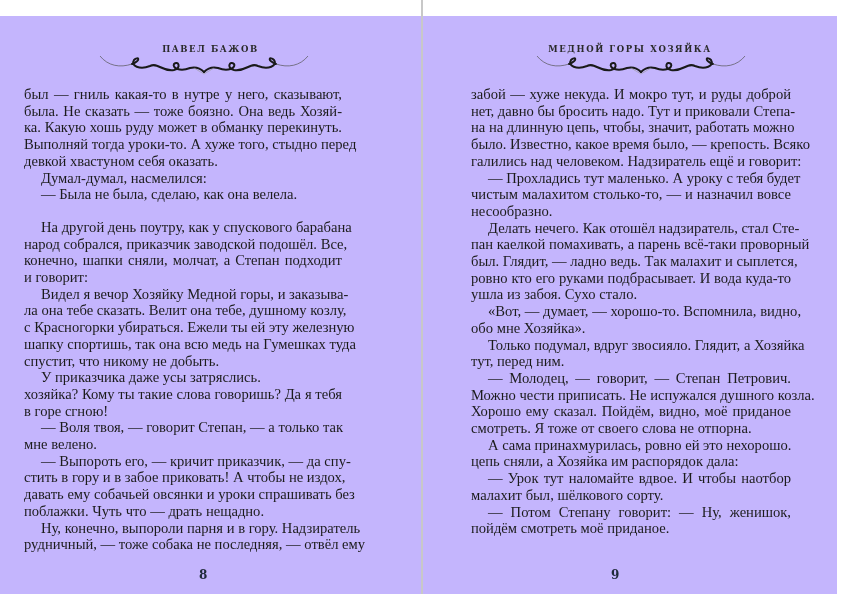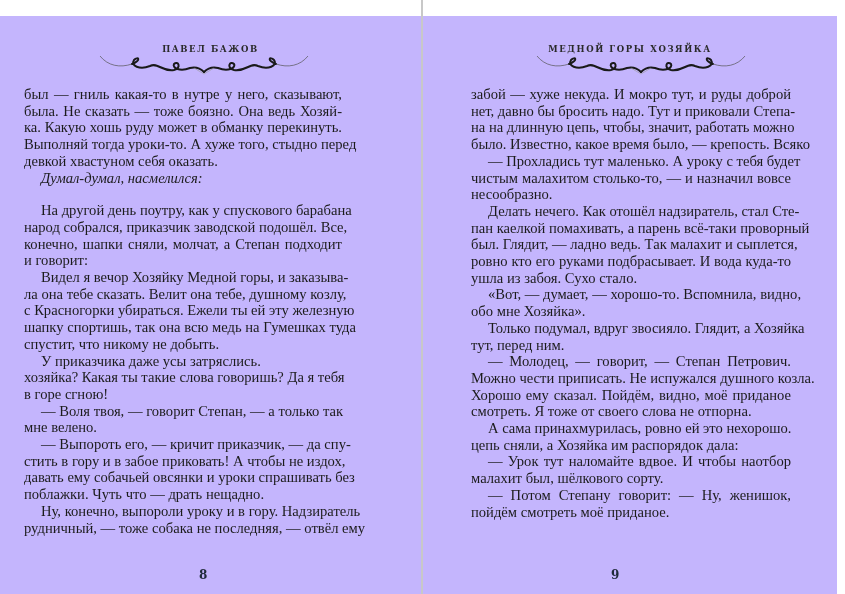--- a/index.html
+++ b/index.html
@@ -43,40 +43,41 @@
     <path d="M178,12 C168,8 172,4 176,8 C180,14 170,18 160,14 C152,10 148,20 136,18 C128,16 132,8 136,12 C138,16 130,20 120,16 C112,14 108,18 106,20" stroke="#1a1a1a" stroke-width="2" fill="none" stroke-linecap="round"></path>
     <path d="M178,12 C190,16 202,14 210,4" stroke="#555" stroke-width="0.7" fill="none"></path>
     <path d="M96,16 L106,22 L116,16" stroke="#999" stroke-width="0.6" fill="none"></path>
   </svg>
   <div class="text" id="text-left">
       <span class="line">был — гниль какая-то в нутре у него, сказывают,</span>
       <span class="line">была. Не сказать — тоже боязно. Она ведь Хозяй-</span>
       <span class="line">ка. Какую хошь руду может в обманку перекинуть.</span>
       <span class="line">Выполняй тогда уроки-то. А хуже того, стыдно перед</span>
       <span class="line last">девкой хвастуном себя оказать.</span>
-      <span class="line last" style="text-indent: 17px; font-style: italic;">Думал-думал, насмелился:</span>
+      <span class="line last" style="text-indent: 17px;">Думал-думал, насмелился:</span>
+      <span class="line last" style="text-indent: 17px;">— Была не была, сделаю, как она велела.</span>
       <span class="line" style="text-indent: 17px; margin-top: 16px;">На другой день поутру, как у спускового барабана</span>
       <span class="line">народ собрался, приказчик заводской подошёл. Все,</span>
       <span class="line">конечно, шапки сняли, молчат, а Степан подходит</span>
       <span class="line last">и говорит:</span>
       <span class="line" style="text-indent: 17px;">Видел я вечор Хозяйку Медной горы, и заказыва-</span>
       <span class="line">ла она тебе сказать. Велит она тебе, душному козлу,</span>
       <span class="line">с Красногорки убираться. Ежели ты ей эту железную</span>
       <span class="line">шапку спортишь, так она всю медь на Гумешках туда</span>
       <span class="line last">спустит, что никому не добыть.</span>
       <span class="line last" style="text-indent: 17px;">У приказчика даже усы затряслись.</span>
-      <span class="line">хозяйка? Какая ты такие слова говоришь? Да я тебя</span>
+      <span class="line">хозяйка? Кому ты такие слова говоришь? Да я тебя</span>
       <span class="line last">в горе сгною!</span>
       <span class="line" style="text-indent: 17px;">— Воля твоя, — говорит Степан, — а только так</span>
       <span class="line last">мне велено.</span>
       <span class="line" style="text-indent: 17px;">— Выпороть его, — кричит приказчик, — да спу-</span>
       <span class="line">стить в гору и в забое приковать! А чтобы не издох,</span>
       <span class="line">давать ему собачьей овсянки и уроки спрашивать без</span>
       <span class="line last">поблажки. Чуть что — драть нещадно.</span>
-      <span class="line" style="text-indent: 17px;">Ну, конечно, выпороли уроку и в гору. Надзиратель</span>
+      <span class="line" style="text-indent: 17px;">Ну, конечно, выпороли парня и в гору. Надзиратель</span>
       <span class="line">рудничный, — тоже собака не последняя, — отвёл ему</span>
     </div>
   <div class="folio">8</div>
 </div>
 
 <div class="gutter"></div>
 
 <div class="page page-right">
   <div class="running-head">МЕДНОЙ ГОРЫ ХОЗЯЙКА</div>
   <svg class="ornament" viewBox="0 0 212 26">
@@ -84,20 +85,21 @@
     <path d="M34,12 C44,8 40,4 36,8 C32,14 42,18 52,14 C60,10 64,20 76,18 C84,16 80,8 76,12 C74,16 82,20 92,16 C100,14 104,18 106,20" stroke="#1a1a1a" stroke-width="2" fill="none" stroke-linecap="round"></path>
     <path d="M178,12 C168,8 172,4 176,8 C180,14 170,18 160,14 C152,10 148,20 136,18 C128,16 132,8 136,12 C138,16 130,20 120,16 C112,14 108,18 106,20" stroke="#1a1a1a" stroke-width="2" fill="none" stroke-linecap="round"></path>
     <path d="M178,12 C190,16 202,14 210,4" stroke="#555" stroke-width="0.7" fill="none"></path>
     <path d="M96,16 L106,22 L116,16" stroke="#999" stroke-width="0.6" fill="none"></path>
   </svg>
   <div class="text" id="text-right">
       <span class="line">забой — хуже некуда. И мокро тут, и руды доброй</span>
       <span class="line">нет, давно бы бросить надо. Тут и приковали Степа-</span>
       <span class="line">на на длинную цепь, чтобы, значит, работать можно</span>
       <span class="line">было. Известно, какое время было, — крепость. Всяко</span>
+      <span class="line">галились над человеком. Надзиратель ещё и говорит:</span>
       <span class="line" style="text-indent: 17px;">— Прохладись тут маленько. А уроку с тебя будет</span>
       <span class="line">чистым малахитом столько-то, — и назначил вовсе</span>
       <span class="line last">несообразно.</span>
       <span class="line" style="text-indent: 17px;">Делать нечего. Как отошёл надзиратель, стал Сте-</span>
       <span class="line">пан каелкой помахивать, а парень всё-таки проворный</span>
       <span class="line">был. Глядит, — ладно ведь. Так малахит и сыплется,</span>
       <span class="line">ровно кто его руками подбрасывает. И вода куда-то</span>
       <span class="line last">ушла из забоя. Сухо стало.</span>
       <span class="line" style="text-indent: 17px;">«Вот, — думает, — хорошо-то. Вспомнила, видно,</span>
       <span class="line last">обо мне Хозяйка».</span>

